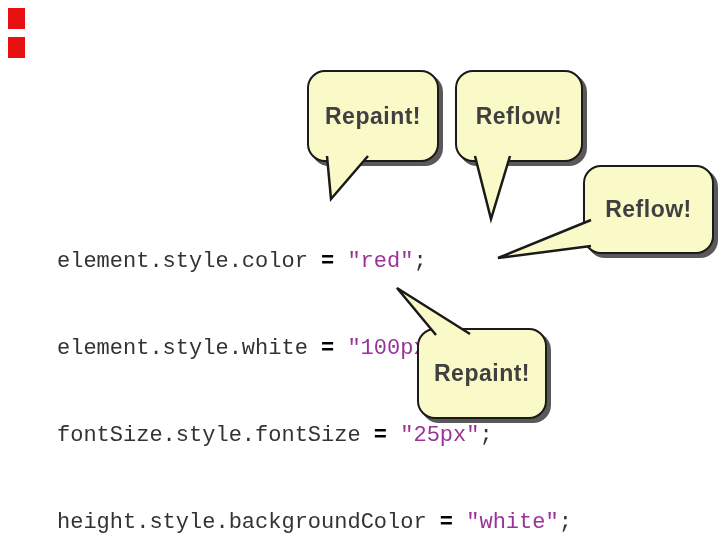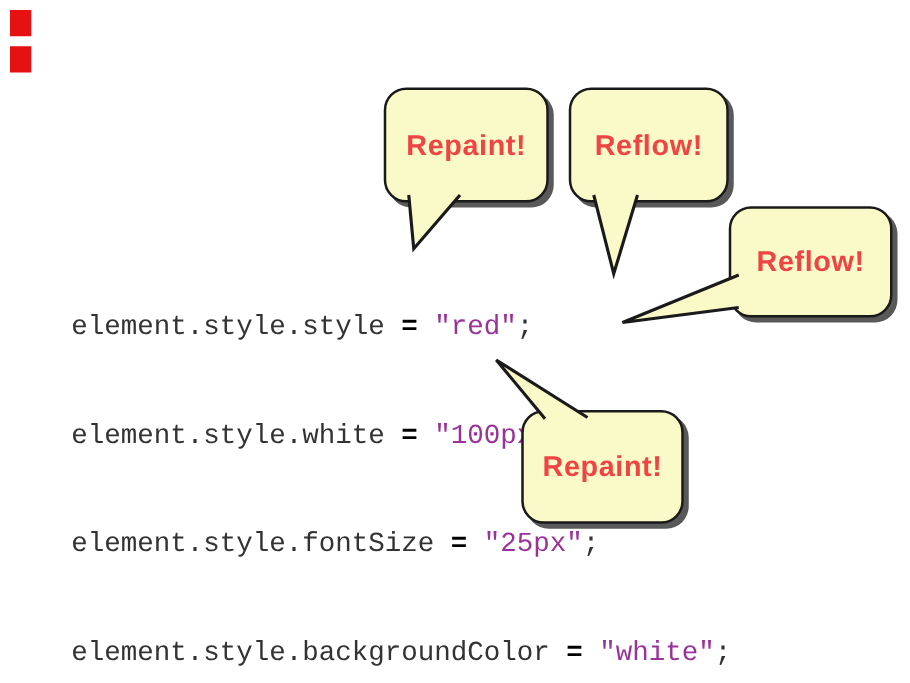--- a/index.html
+++ b/index.html
@@ -54,21 +54,21 @@
     border-radius: 18px;
     box-shadow: 4px 4px 0 var(--bubble-shadow);
     display: flex;
     align-items: center;
     justify-content: center;
     z-index: 2;
   }
   .bubble .label {
     font-weight: bold;
     font-size: 23px;
-    color: #ef4444;
+    color: #404040;
     letter-spacing: 0.5px;
   }
   #bubble-repaint-color     { left: 307px; top: 70px;  width: 132px; height: 92px; }
   #bubble-reflow-height     { left: 455px; top: 70px;  width: 128px; height: 92px; }
   #bubble-reflow-fontsize   { left: 583px; top: 165px; width: 131px; height: 89px; }
   #bubble-repaint-background{ left: 417px; top: 328px; width: 130px; height: 91px; }
   svg.tails {
     position: absolute;
     left: 0; top: 0;
     width: 728px; height: 546px;
@@ -85,24 +85,24 @@
 </style>
 </head>
 <body>
 
 <div class="slide">
 
   <div class="sq sq1"></div>
   <div class="sq sq2"></div>
 
   <div class="code">
-    <div class="line"><span>element.style.style</span><span class="op">=</span><span class="str">"red"</span><span>;</span></div>
+    <div class="line"><span>element.style.color</span><span class="op">=</span><span class="str">"red"</span><span>;</span></div>
     <div class="line"><span>element.style.white</span><span class="op">=</span><span class="str">"100px"</span><span>;</span></div>
-    <div class="line"><span>element.style.fontSize</span><span class="op">=</span><span class="str">"25px"</span><span>;</span></div>
-    <div class="line"><span>element.style.backgroundColor</span><span class="op">=</span><span class="str">"white"</span><span>;</span></div>
+    <div class="line"><span>fontSize.style.fontSize</span><span class="op">=</span><span class="str">"25px"</span><span>;</span></div>
+    <div class="line"><span>height.style.backgroundColor</span><span class="op">=</span><span class="str">"white"</span><span>;</span></div>
   </div>
 
   <div class="bubble" id="bubble-repaint-color">
     <span class="label">Repaint!</span>
   </div>
   <div class="bubble" id="bubble-reflow-height">
     <span class="label">Reflow!</span>
   </div>
   <div class="bubble" id="bubble-reflow-fontsize">
     <span class="label">Reflow!</span>

